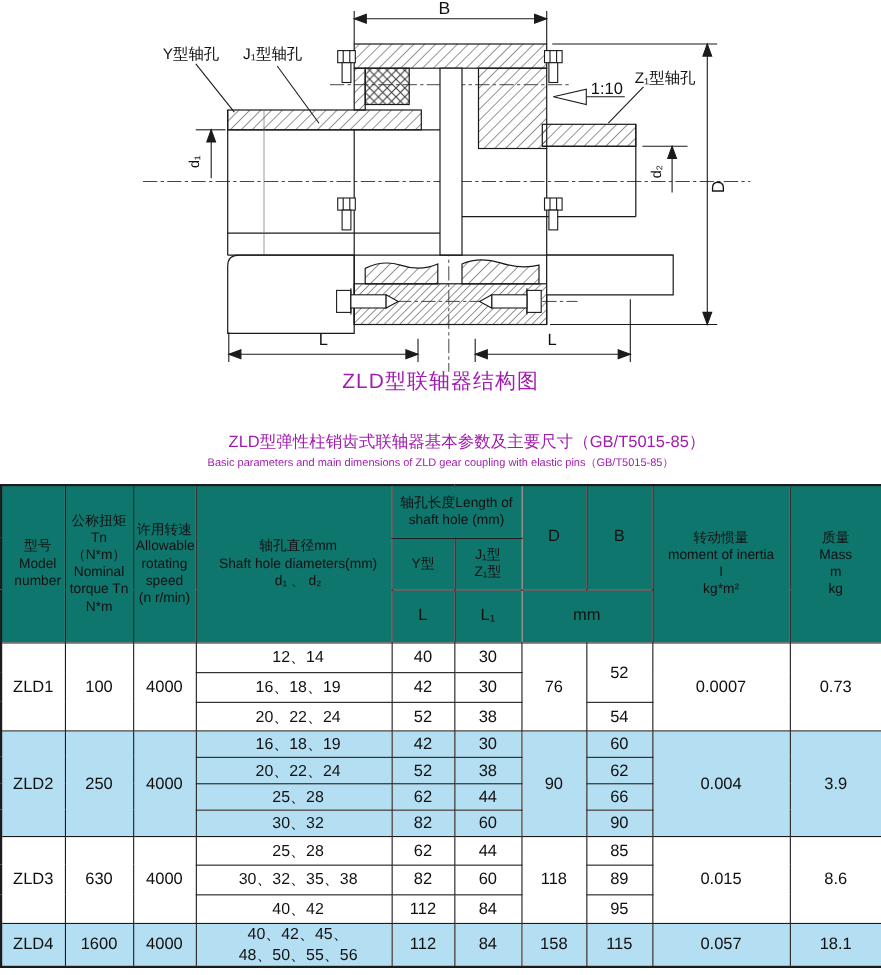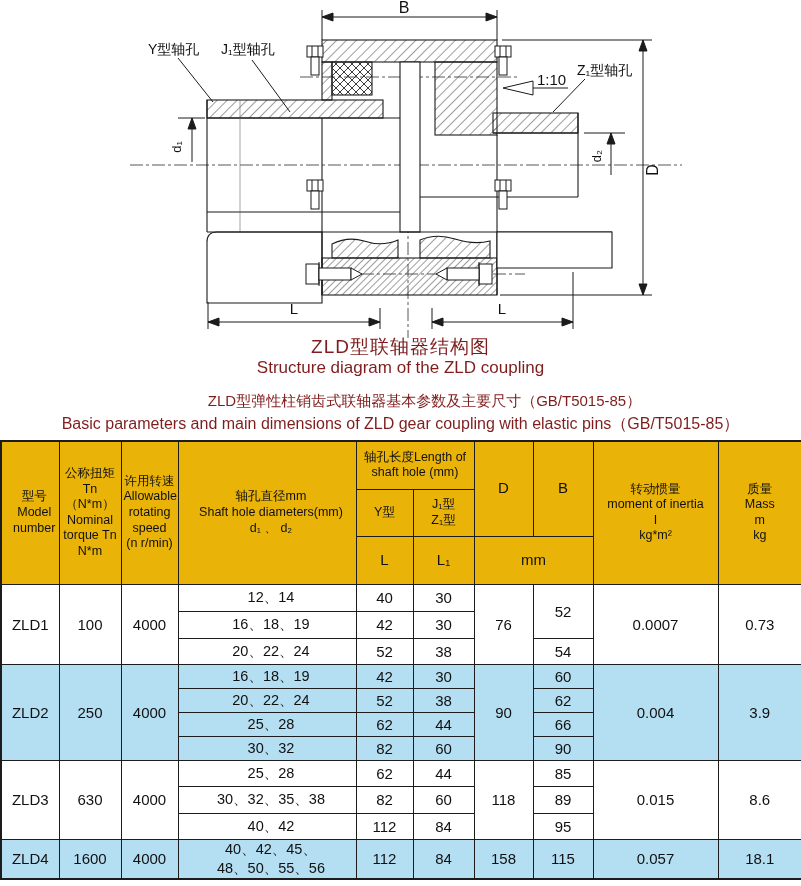--- a/index.html
+++ b/index.html
@@ -1,29 +1,29 @@
 <!DOCTYPE html>
 <html><head>
 <meta charset="utf-8">
 <style>
   html,body{margin:0;padding:0;background:#fff;}
   .page{position:relative;width:801px;height:886px;background:#fff;overflow:hidden;
         font-family:"Liberation Sans","DejaVu Sans",sans-serif;color:#111;}
   .abs{position:absolute;}
-  .caption{width:801px;text-align:center;color:#7f1d1d;}
+  .caption{width:801px;text-align:center;color:#a21caf;}
   .cap-zh{top:334px;font-size:19px;letter-spacing:1px;}
   .cap-en{top:358px;font-size:17px;}
   .ttl-zh{top:392px;font-size:15px;margin-left:24px;}
-  .ttl-en{top:414px;font-size:16px;}
+  .ttl-en{top:414px;font-size:10px;}
   table.params{position:absolute;top:440px;left:0;width:801px;border-collapse:collapse;
         table-layout:fixed;background:#fff;}
   table.params th,table.params td{border:1px solid #1c1c1c;padding:0 2px;text-align:center;
         vertical-align:middle;font-weight:normal;overflow:hidden;}
   table.params{border:2px solid #1c1c1c;}
-  th.hd{background:#eab308;font-size:12.5px;line-height:1.25;}
+  th.hd{background:#0f766e;font-size:12.5px;line-height:1.25;}
   th.big{font-size:15px;}
   .pre{white-space:pre-line;}
   .left{text-align:center;padding-left:10px !important;}
   tr.blue td{background:#b4def2;}
   tr.white td{background:#ffffff;}
   td.model{font-size:15px;}
   td.num{font-size:15px;}
   td.diam{font-size:14.5px;}
   svg text{fill:#111;stroke:none;font-family:"Liberation Sans","DejaVu Sans",sans-serif;}
 </style>
@@ -150,21 +150,20 @@
     <text transform="rotate(-90 601 156)" x="601" y="156" font-size="13" text-anchor="middle">d₂</text>
     <text x="294" y="314" font-size="15" text-anchor="middle">L</text>
     <text x="502" y="314" font-size="15" text-anchor="middle">L</text>
     <text x="537" y="85" font-size="15" text-anchor="start">1:10</text>
     <text x="148" y="54" font-size="14" text-anchor="start">Y型轴孔</text>
     <text x="221" y="54" font-size="14" text-anchor="start">J₁型轴孔</text>
     <text x="577" y="75" font-size="14" text-anchor="start">Z₁型轴孔</text>
   </svg>
 
   <div class="abs caption cap-zh">ZLD型联轴器结构图</div>
-  <div class="abs caption cap-en">Structure diagram of the ZLD coupling</div>
   <div class="abs caption ttl-zh">ZLD型弹性柱销齿式联轴器基本参数及主要尺寸（GB/T5015-85）</div>
   <div class="abs caption ttl-en">Basic parameters and main dimensions of ZLD gear coupling with elastic pins（GB/T5015-85）</div>
 
   <table class="params">
     <colgroup>
       <col style="width:58px">
         <col style="width:62px">
         <col style="width:57px">
         <col style="width:178px">
       <col style="width:57px">

